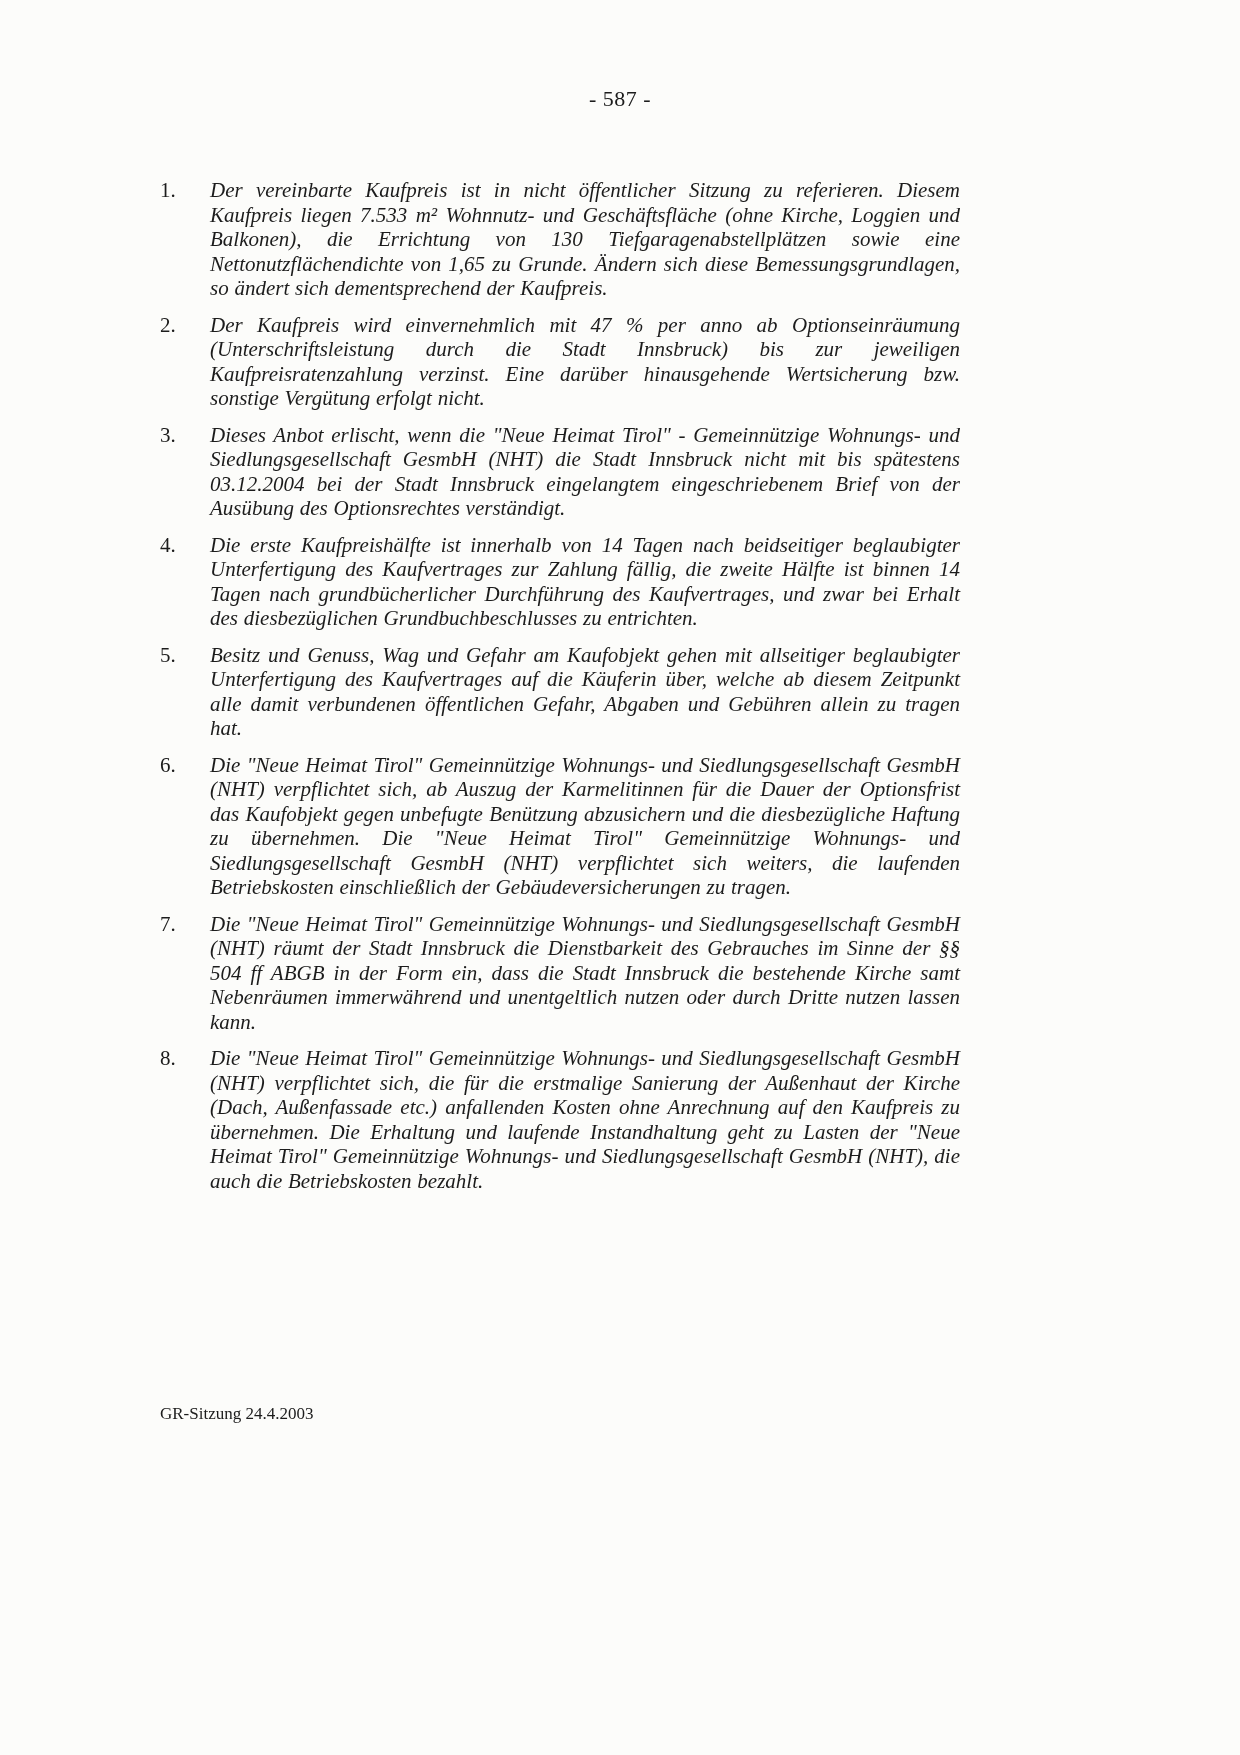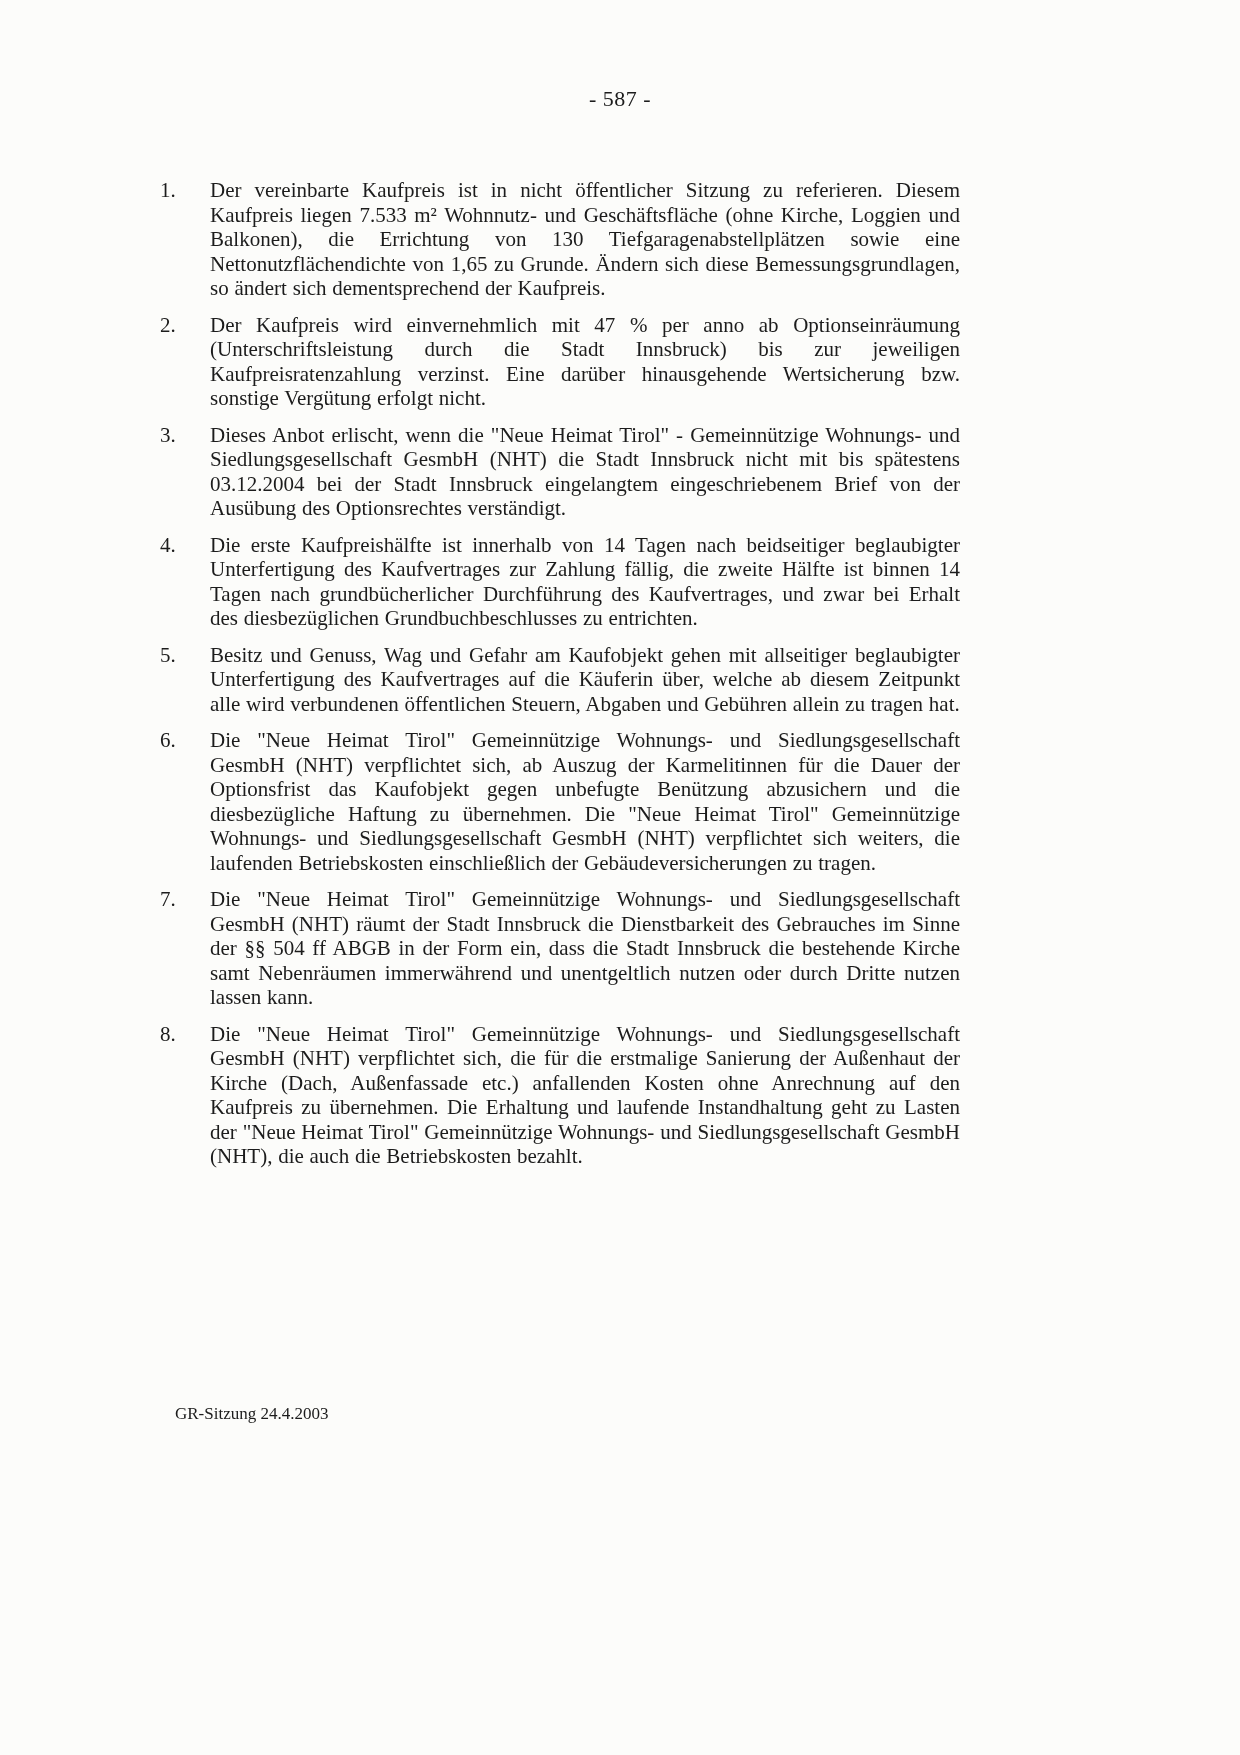--- a/index.html
+++ b/index.html
@@ -46,27 +46,27 @@
     font-size: 21px;
     line-height: 24.5px;
   }
   .item .text {
     flex: 1 1 auto;
     margin: 0;
     font-size: 21px;
     line-height: 24.5px;
     text-align: justify;
     word-spacing: 0.5px;
+    font-style: italic;
   }
   .footer-note {
     position: absolute;
     top: 1404px;
     left: 160px;
     font-size: 17px;
-    margin-left: 15px;
   }
 </style>
 </head>
 <body>
 
 <div class="page">
 
   <div class="page-number">- 587 -</div>
 
   <ol class="item-list">
@@ -86,21 +86,21 @@
       <p class="text">Dieses Anbot erlischt, wenn die "Neue Heimat Tirol" - Gemeinnützige Wohnungs- und Siedlungsgesellschaft GesmbH (NHT) die Stadt Innsbruck nicht mit bis spätestens 03.12.2004 bei der Stadt Innsbruck eingelangtem eingeschriebenem Brief von der Ausübung des Optionsrechtes verständigt.</p>
     </li>
 
     <li class="item">
       <span class="num">4.</span>
       <p class="text">Die erste Kaufpreishälfte ist innerhalb von 14 Tagen nach beidseitiger beglaubigter Unterfertigung des Kaufvertrages zur Zahlung fällig, die zweite Hälfte ist binnen 14 Tagen nach grundbücherlicher Durchführung des Kaufvertrages, und zwar bei Erhalt des diesbezüglichen Grundbuchbeschlusses zu entrichten.</p>
     </li>
 
     <li class="item">
       <span class="num">5.</span>
-      <p class="text">Besitz und Genuss, Wag und Gefahr am Kaufobjekt gehen mit allseitiger beglaubigter Unterfertigung des Kaufvertrages auf die Käuferin über, welche ab diesem Zeitpunkt alle wird verbundenen öffentlichen Steuern, Abgaben und Gebühren allein zu tragen hat.</p>
+      <p class="text">Besitz und Genuss, Wag und Gefahr am Kaufobjekt gehen mit allseitiger beglaubigter Unterfertigung des Kaufvertrages auf die Käuferin über, welche ab diesem Zeitpunkt alle damit verbundenen öffentlichen Gefahr, Abgaben und Gebühren allein zu tragen hat.</p>
     </li>
 
     <li class="item">
       <span class="num">6.</span>
       <p class="text">Die "Neue Heimat Tirol" Gemeinnützige Wohnungs- und Siedlungsgesellschaft GesmbH (NHT) verpflichtet sich, ab Auszug der Karmelitinnen für die Dauer der Optionsfrist das Kaufobjekt gegen unbefugte Benützung abzusichern und die diesbezügliche Haftung zu übernehmen. Die "Neue Heimat Tirol" Gemeinnützige Wohnungs- und Siedlungsgesellschaft GesmbH (NHT) verpflichtet sich weiters, die laufenden Betriebskosten einschließlich der Gebäudeversicherungen zu tragen.</p>
     </li>
 
     <li class="item">
       <span class="num">7.</span>
       <p class="text">Die "Neue Heimat Tirol" Gemeinnützige Wohnungs- und Siedlungsgesellschaft GesmbH (NHT) räumt der Stadt Innsbruck die Dienstbarkeit des Gebrauches im Sinne der §§ 504 ff ABGB in der Form ein, dass die Stadt Innsbruck die bestehende Kirche samt Nebenräumen immerwährend und unentgeltlich nutzen oder durch Dritte nutzen lassen kann.</p>

